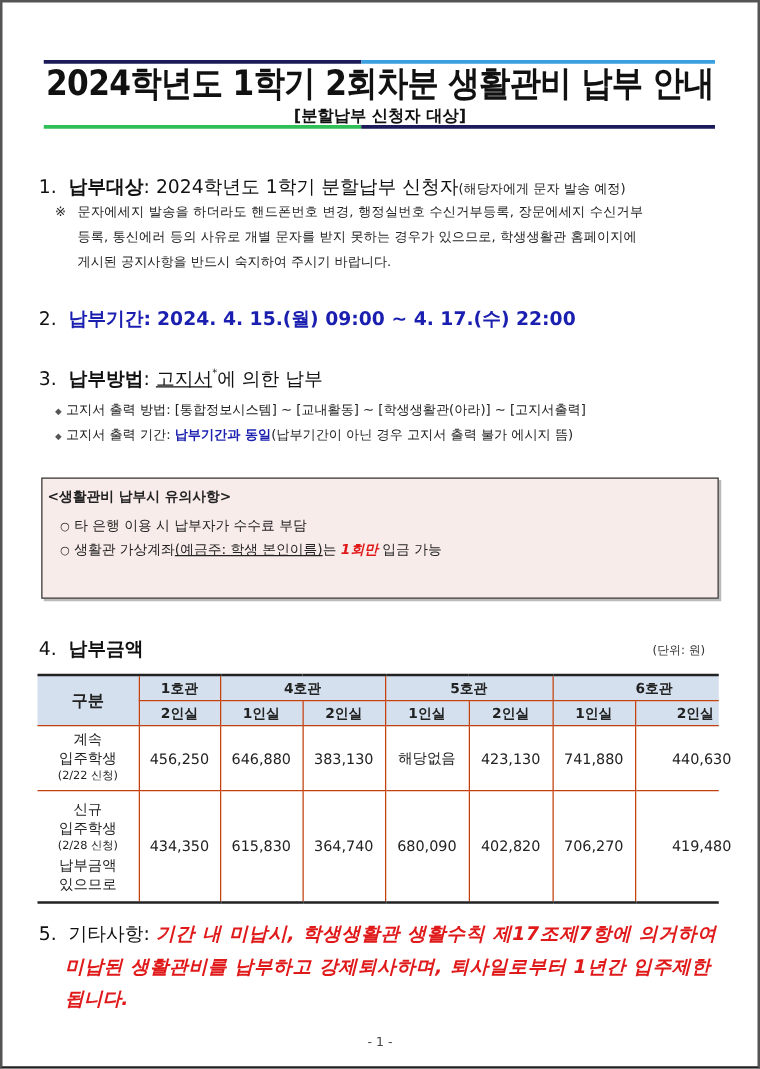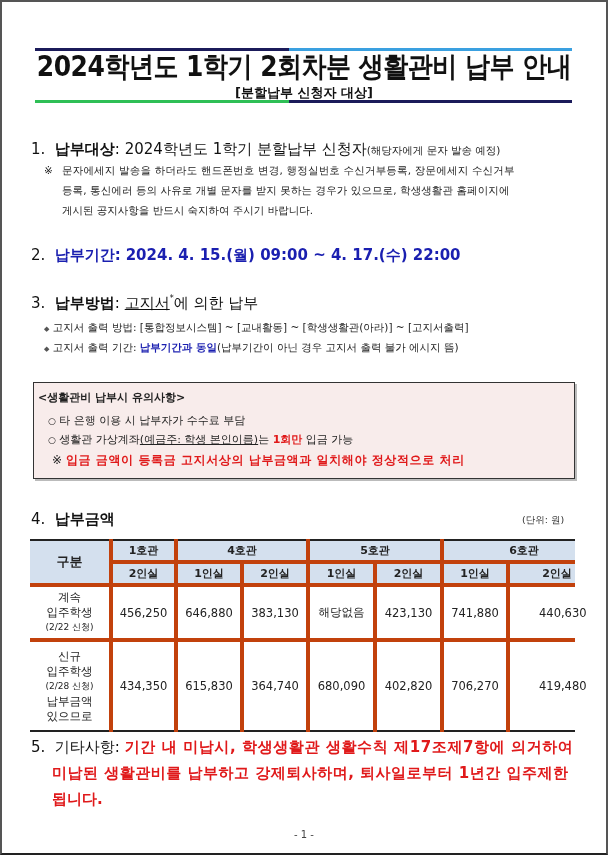--- a/index.html
+++ b/index.html
@@ -27,38 +27,38 @@
     .subtitle {
       position: absolute; left: 0; width: 608px; top: 84px; text-align: center;
       font-size: 13px; font-weight: bold; color: #111;
     }
 
     .h { font-size: 15px; color: #111; }
     .h b { font-weight: bold; }
     .small { font-size: 10.5px; color: #222; }
     .note { font-size: 10.5px; color: #222; line-height: 20px; }
     .blue { color: #1a1fb0; font-weight: bold; }
-    .red { color: #e0191a; font-weight: bold; }
+    .red { color: #e0191a; font-weight: bold; font-style: italic; }
 
     
     .notice {
       position: absolute; left: 33px; top: 382px; width: 540px; height: 95px;
       background: #f8eceb; border: 1px solid #333;
       box-shadow: 2px 2px 0 #bbb;
     }
     .notice .line { position: absolute; left: 6px; white-space: nowrap; font-size: 11px; color: #222; }
 
     
     table.fee {
       position: absolute; left: 30px; top: 539px; width: 545px;
       border-collapse: collapse; table-layout: fixed;
       font-size: 11.5px; color: #222;
     }
     table.fee th, table.fee td {
-      border: 4px solid #c2410c; text-align: center; padding: 0; vertical-align: middle;
+      border: 1px solid #c2410c; text-align: center; padding: 0; vertical-align: middle;
     }
     table.fee tr > :first-child { border-left: none; }
     table.fee tr > :last-child { border-right: none; padding-left: 29px; }
     table.fee th { background: #d4e0ee; font-weight: bold; color: #222; height: 19px; font-size: 11px; }
     table.fee tr.top th { border-top: 2px solid #222; }
     table.fee tr.r1 td { height: 51px; }
     table.fee tr.r2 td { height: 88px; border-bottom: 2px solid #222; }
     .cat { line-height: 15px; font-size: 11.5px; }
     .cat .tiny { font-size: 9px; }
 
@@ -109,24 +109,20 @@
 
 <div class="notice">
   <div class="line" style="top:7px; font-weight:bold; left:4px;">&lt;생활관비 납부시 유의사항&gt;</div>
   <div class="line" style="top:30px; left:14px;">
     <span style="font-size:9px;">○</span>
     <span>타 은행 이용 시 납부자가 수수료 부담</span>
   </div>
   <div class="line" style="top:49px; left:14px;">
     <span style="font-size:9px;">○</span>
     <span>생활관 가상계좌</span><span style="text-decoration:underline;">(예금주: 학생 본인이름)</span><span>는 </span><span class="red">1회만</span><span> 입금 가능</span>
-  </div>
-  <div class="line" style="top:69px; left:18px; font-size:12px;">
-    <span style="color:#222;">※</span>
-    <span class="red" style="letter-spacing:0.6px;">입금 금액이 등록금 고지서상의 납부금액과 일치해야 정상적으로 처리</span>
   </div>
 </div>
 
 <div class="abs h" style="left:31px; top:510px;">
   <span>4.</span>&nbsp;
   <b>납부금액</b>
 </div>
 <div class="abs" style="left:522px; top:514px; font-size:9.5px; color:#333;">(단위: 원)</div>
 
 <table class="fee">

